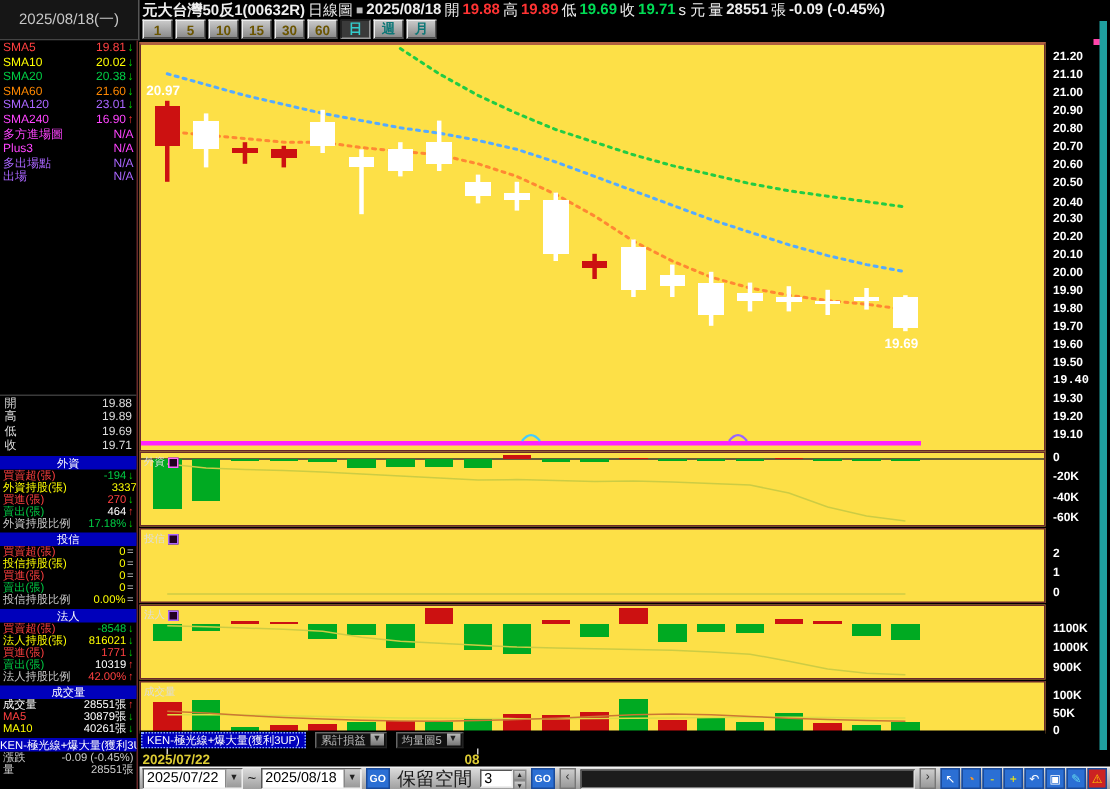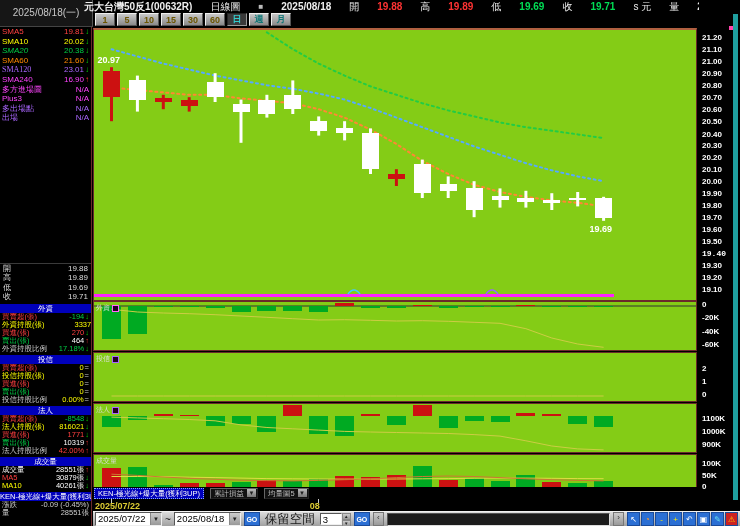--- a/index.html
+++ b/index.html
@@ -2,22 +2,22 @@
 <html><head>
 <meta charset="utf-8">
 <style>
   html,body{margin:0;padding:0;background:#222;}
   #root{position:relative;width:740px;height:526px;background:#000;overflow:hidden;
         font-family:"Liberation Sans","DejaVu Sans",sans-serif;}
   
   #date-cell{position:absolute;left:0;top:0;width:92px;height:26px;background:#161616;
     border-right:1px solid #555;border-bottom:1px solid #444;color:#c8c8c8;font-size:10px;
     display:flex;align-items:center;justify-content:center;}
-  #hline{position:absolute;left:84px;top:0;width:644px;height:13px;display:flex;align-items:center;
-    gap:18px;font-size:10px;color:#eee;white-space:nowrap;}
+  #hline{position:absolute;left:95px;top:0;width:644px;height:13px;display:flex;align-items:center;
+    gap:2px;font-size:10px;color:#eee;white-space:nowrap;}
   #hline .hv{font-weight:bold;}
   .red{color:#ff3333}.green{color:#00dd55}
   #h-title{font-weight:bold;}
   #h-bullet{color:#bbb;font-size:8px;}
   #h-date{font-weight:bold;}
   #toolbar{position:absolute;left:95px;top:13px;height:13px;display:flex;gap:2px;align-items:center;}
   .ibtn{min-width:14px;padding:0 2px;height:11px;background:linear-gradient(#c8c8c8,#8a8a8a);
     border:1px solid;border-color:#eee #555 #555 #eee;color:#6b5500;font-size:9px;font-weight:bold;
     display:flex;align-items:center;justify-content:center;cursor:pointer;}
   .pbtn{color:#0e7777;}
@@ -27,21 +27,21 @@
     border-right:1px solid #6a2a2a;font-size:8px;box-sizing:border-box;}
   .srow{height:9.6px;line-height:9.6px;display:flex;justify-content:space-between;padding:0 2px;white-space:nowrap;overflow:hidden;}
   #ohlc-block{margin-top:140px;border-top:1px solid #3a3a3a;}
   .orow{height:9.5px;line-height:9.5px;display:flex;justify-content:space-between;padding:0 3px;color:#ddd;}
   .sec-h{margin-top:2px;height:9px;line-height:9px;background:#0000bb;color:#fff;font-size:7.5px;
     text-align:center;white-space:nowrap;overflow:hidden;}
   .xrow{height:8px;line-height:8px;display:flex;justify-content:space-between;padding:0 2px;font-size:7.5px;white-space:nowrap;overflow:hidden;}
   .arr{margin-left:1px;}
   
   #chart-area{position:absolute;left:93px;top:0;width:605px;height:500px;}
-  .panel{position:absolute;left:0;width:602px;background:#84cc16;border:1px solid #6a2a2a;box-sizing:content-box;text-decoration:underline;}
+  .panel{position:absolute;left:0;width:602px;background:#fde047;border:1px solid #6a2a2a;box-sizing:content-box;text-decoration:underline;}
   .panel.main{border-top:2px solid #b06040;}
   .pname{position:absolute;left:3px;font-size:7px;color:#ddd;display:flex;gap:2px;align-items:center;z-index:3;}
   .picon{width:5px;height:5px;border:1px solid;display:inline-block;}
   #axis-col{position:absolute;left:699px;top:0;width:34px;height:500px;background:#000;}
   .axtick{position:absolute;left:3px;color:#fff;font-size:8px;font-weight:bold;line-height:8px;white-space:nowrap;}
   #teal-strip{position:absolute;left:733px;top:14px;width:5px;height:486px;background:#1f9f9f;}
   #pink-marker{position:absolute;left:729px;top:26px;width:6px;height:4px;background:#ff44aa;}
   
   #strategy-row{position:absolute;left:93px;top:487px;width:604px;height:12px;background:#000;
     display:flex;gap:6px;align-items:center;padding-left:1px;box-sizing:border-box;}
@@ -123,29 +123,29 @@
       <div>
         <div class="srow">
           <span style="color: rgb(255, 64, 64);">SMA5</span>
           <span style="color: rgb(255, 64, 64);"><span>19.81</span><span class="arr" style="color: rgb(0, 221, 0);">↓</span></span>
         </div>
         <div class="srow">
           <span style="color: rgb(255, 255, 0);">SMA10</span>
           <span style="color: rgb(255, 255, 0);"><span>20.02</span><span class="arr" style="color: rgb(0, 221, 0);">↓</span></span>
         </div>
         <div class="srow">
-          <span style="color: rgb(0, 204, 68); font-style: italic;">SMA20</span>
+          <span style="color: rgb(0, 204, 68);">SMA20</span>
           <span style="color: rgb(0, 204, 68);"><span>20.38</span><span class="arr" style="color: rgb(0, 221, 0);">↓</span></span>
         </div>
         <div class="srow">
           <span style="color: rgb(255, 136, 0);">SMA60</span>
           <span style="color: rgb(255, 136, 0);"><span>21.60</span><span class="arr" style="color: rgb(0, 221, 0);">↓</span></span>
         </div>
         <div class="srow">
-          <span style="color: rgb(170, 102, 255); font-family: Liberation Serif, serif;">SMA120</span>
+          <span style="color: rgb(170, 102, 255);">SMA120</span>
           <span style="color: rgb(170, 102, 255);"><span>23.01</span><span class="arr" style="color: rgb(0, 221, 0);">↓</span></span>
         </div>
         <div class="srow">
           <span style="color: rgb(255, 68, 255);">SMA240</span>
           <span style="color: rgb(255, 68, 255);"><span>16.90</span><span class="arr" style="color: rgb(255, 51, 51);">↑</span></span>
         </div>
         <div class="srow">
           <span style="color: rgb(255, 68, 255);">多方進場圖</span>
           <span style="color: rgb(255, 68, 255);"><span>N/A</span></span>
         </div>

